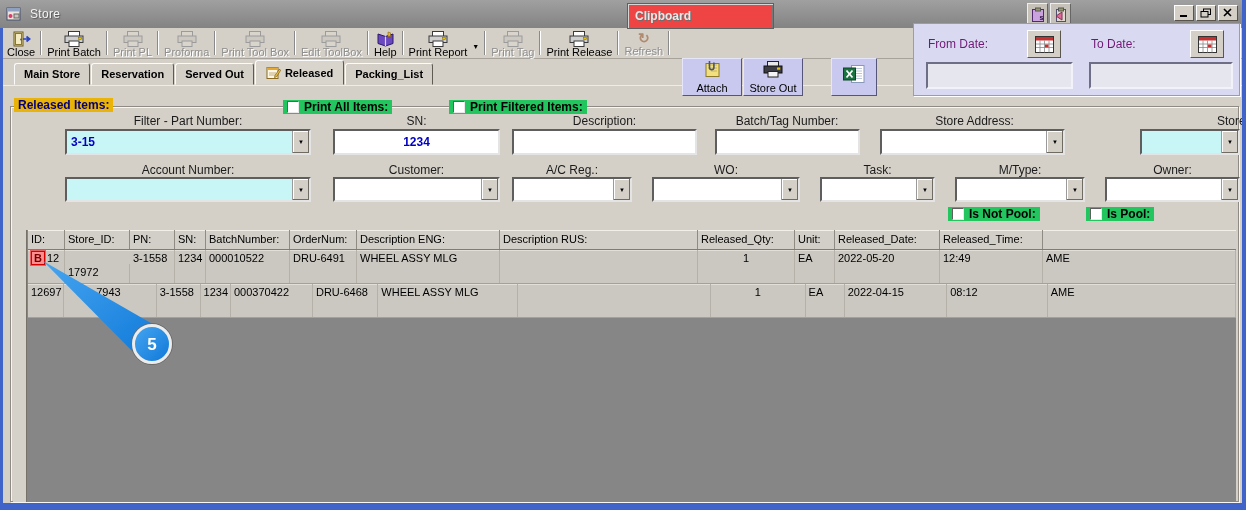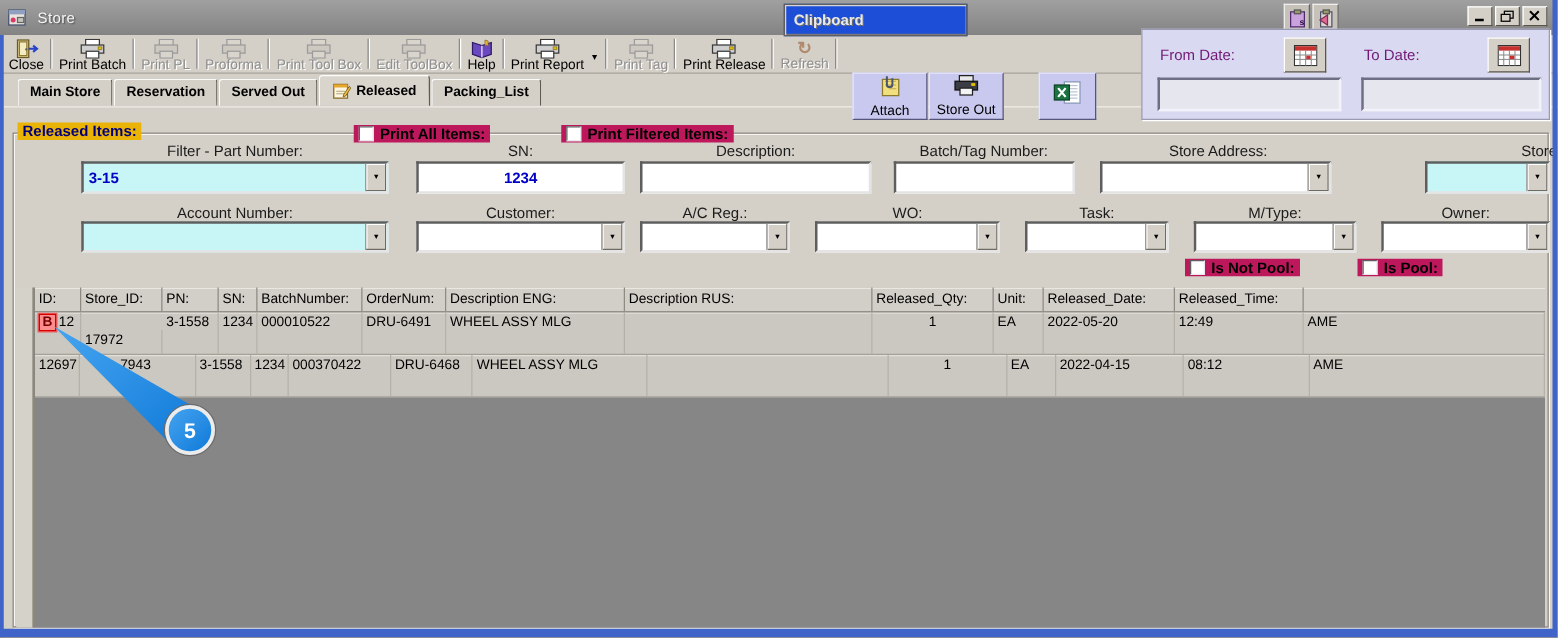--- a/index.html
+++ b/index.html
@@ -20,21 +20,21 @@
   .title-text { color:#f4f4f4; font-weight:normal; font-size:12px; margin-left:8px; letter-spacing:.3px;
     text-shadow:1px 1px 1px #555; }
   .win-btns { position:absolute; right:8px; top:5px; display:flex; gap:2px; }
   .wbtn { width:20px; height:16px; background:#d4d0c8; border:1px solid;
     border-color:#fff #58544c #58544c #fff; display:flex; align-items:center; justify-content:center; }
   .clip-icons { position:absolute; left:1027px; top:3px; display:flex; gap:2px; z-index:5; }
   .clip-btn { width:21px; height:23px; background:#c6c2ba; border:1px solid;
     border-color:#eee #666 #666 #eee; display:flex; align-items:center; justify-content:center; }
   
   .clip-popup { position:absolute; left:627px; top:3px; width:147px; height:26px; z-index:6;
-    background:#1d4ed8; border:1px solid #5f5f5f;
+    background:#ef4444; border:1px solid #5f5f5f;
     box-shadow: inset 1px 1px 0 #d6d6d6, inset -1px -1px 0 #787878;
     display:flex; align-items:center; padding-left:7px; }
   .clip-popup span { color:#e9e9e9; font-weight:bold; font-size:12px; text-shadow:1px 1px 0 #6d6d6d; }
   
   .toolbar { position:absolute; left:0; top:28px; width:1246px; height:31px; background:#d4d0c8;
     border-bottom:1px solid #a7a39b; display:flex; align-items:stretch; padding:1px 0 1px 5px; }
   .tb-btn { display:flex; flex-direction:column; align-items:center; justify-content:space-between;
     padding:2px 2px 1px 2px; cursor:default; }
   .tb-lbl { font-size:11px; line-height:11px; white-space:nowrap; }
   .tb-btn.dis .tb-lbl { color:#8f8f8f; text-shadow:1px 1px 0 #fff; }
@@ -62,21 +62,21 @@
   .act-btn { width:60px; height:38px; background:#c9c9ef; border:1px solid;
     border-color:#e6e6fa #55557a #55557a #e6e6fa; display:flex; flex-direction:column;
     align-items:center; justify-content:center; margin-right:1px; }
   .act-btn span.albl { font-size:11px; line-height:12px; }
   .act-btn.xls { width:46px; margin-left:27px; }
   
   .groupbox { position:absolute; left:10px; top:106px; width:1229px; height:396px;
     border:1px solid #8f8b84; box-shadow:1px 1px 0 rgba(255,255,255,.8), inset 1px 1px 0 rgba(255,255,255,.8); }
   .grp-label { position:absolute; left:14px; top:98px; background:#eab308; padding:0 4px;
     font-size:12px; font-weight:bold; color:#00007d; z-index:2; }
-  .cb-group { position:absolute; display:flex; align-items:center; background:#be185d; padding:0 4px; z-index:2; }
+  .cb-group { position:absolute; display:flex; align-items:center; background:#22c55e; padding:0 4px; z-index:2; }
   .cb { width:12px; height:12px; background:#fff; border:1px solid; border-color:#5f5f5f #e9e9e9 #e9e9e9 #5f5f5f;
     margin-right:5px; flex:none; }
   .cb-lbl { font-size:12px; font-weight:bold; white-space:nowrap; }
   .fld-label { position:absolute; font-size:12px; color:#1b1b1b; text-align:center; white-space:nowrap; }
   .tfield, .combo { position:absolute; height:26px; background:#fff; border:2px solid;
     border-color:#5e5e5e #e4e4e4 #e4e4e4 #5e5e5e; display:flex; align-items:center; overflow:hidden; }
   .row2f { height:25px; }
   .cyan { background:#c8f6f6; }
   .fval { font-size:12px; font-weight:bold; color:#0000c4; padding-left:4px; white-space:nowrap; }
   .fval.center { width:100%; text-align:center; padding-left:0; }

